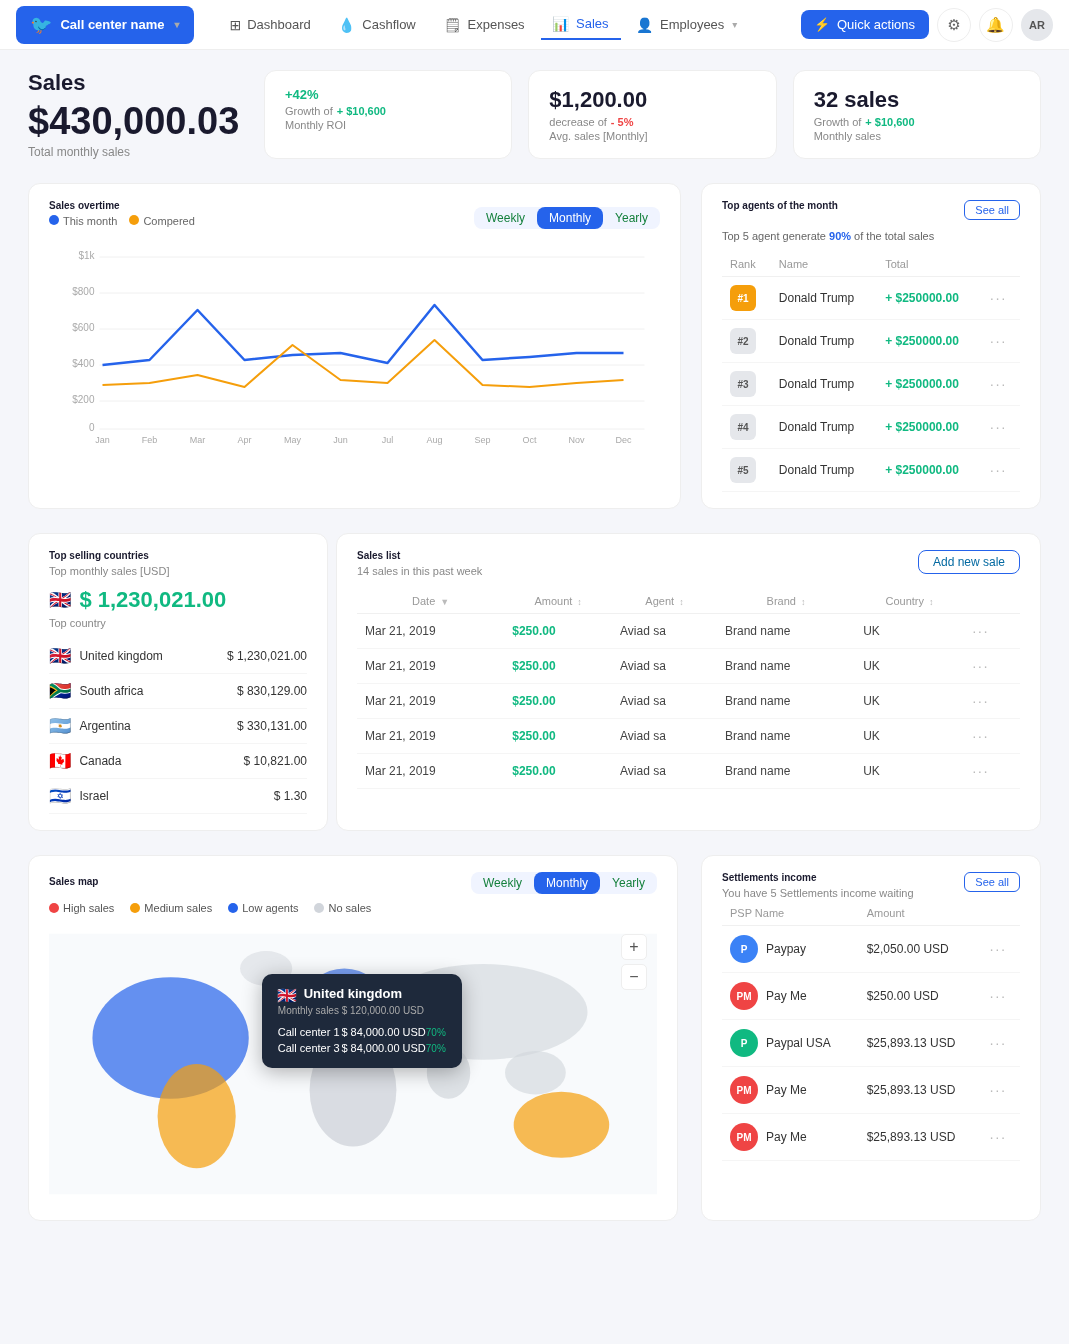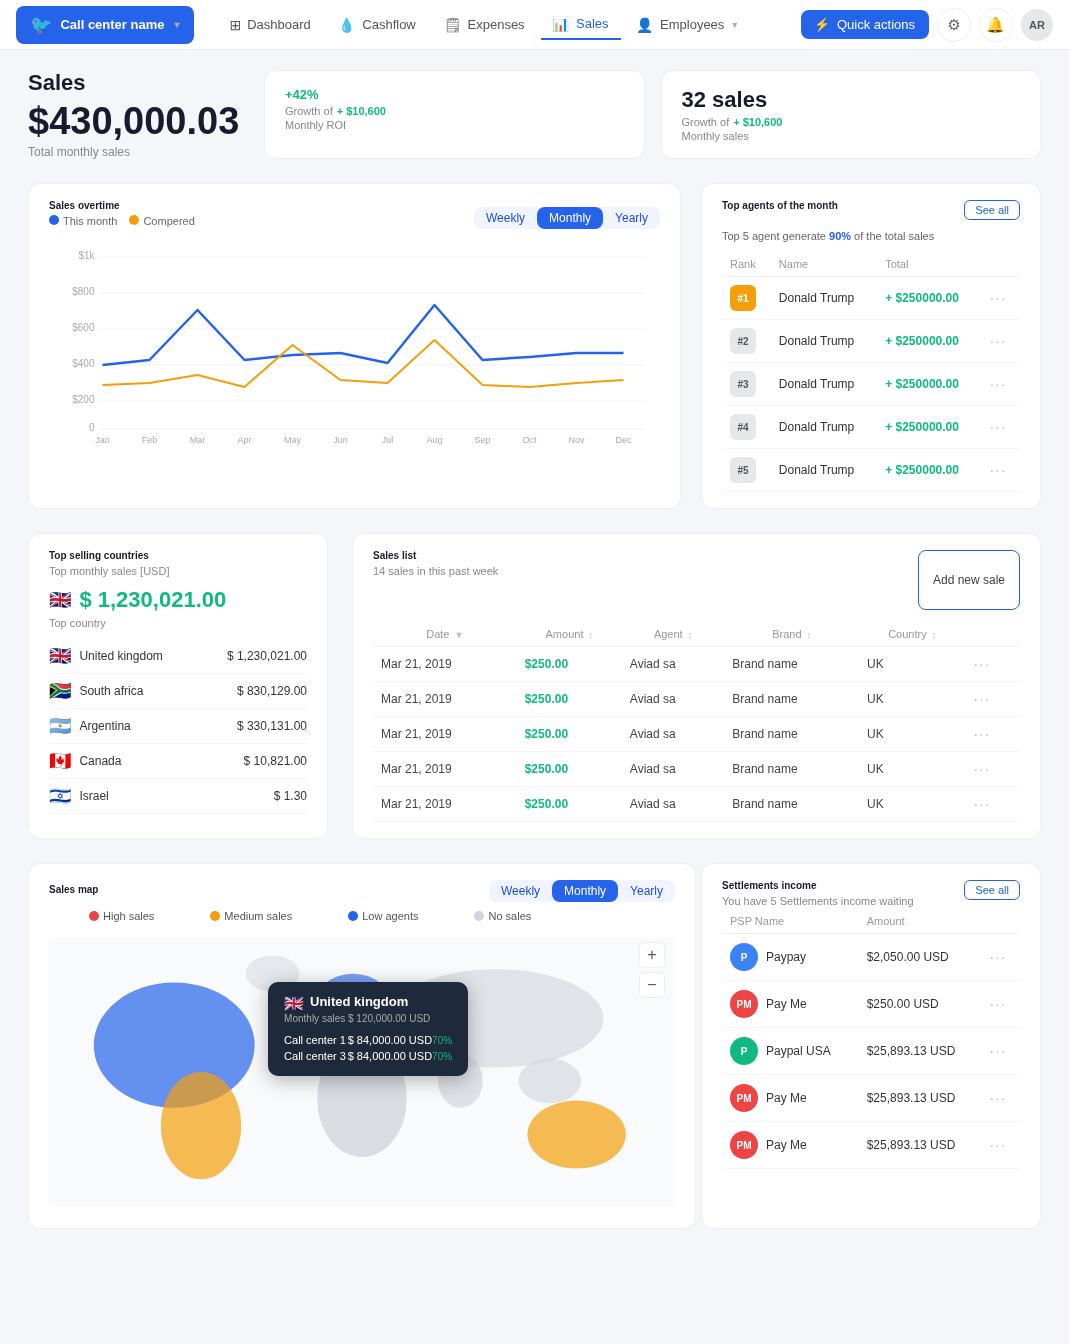--- a/index.html
+++ b/index.html
@@ -64,21 +64,21 @@
     .agents-section { flex: 0 0 340px; background: #fff; border-radius: 12px; border: 1px solid #eee; padding: 16px 20px; }
 
     .section-title { font-size: 10px; font-weight: 700; color: #1a1a2e; margin-bottom: 4px; }
     .section-subtitle { font-size: 11px; color: #888; }
 
     
     .chart-header { display: flex; align-items: center; justify-content: space-between; margin-bottom: 10px; }
     .toggle-group { display: flex; background: #f0f4ff; border-radius: 8px; overflow: hidden; }
     .toggle-btn {
       padding: 4px 12px; font-size: 12px; border: none; background: transparent;
-      cursor: pointer; color: #1d4ed8; border-radius: 8px;
+      cursor: pointer; color: #15803d; border-radius: 8px;
     }
     .toggle-btn.active { background: #2563eb; color: #fff; }
     .legend { display: flex; gap: 12px; font-size: 11px; color: #666; margin-bottom: 8px; }
     .legend-dot { width: 10px; height: 10px; border-radius: 50%; display: inline-block; margin-right: 4px; }
 
     
     .chart-wrap { position: relative; }
     .chart-wrap svg { width: 100%; height: 200px; }
 
     
@@ -92,51 +92,51 @@
     .rank-badge {
       width: 26px; height: 26px; border-radius: 6px; display: flex; align-items: center; justify-content: center;
       font-size: 10px; font-weight: 700; color: #fff;
     }
     .rank-1 { background: #f59e0b; }
     .rank-other { background: #e5e7eb; color: #555; }
     .amount-green { color: #10b981; font-weight: 600; font-size: 12px; }
     .dots-btn { color: #bbb; cursor: pointer; font-size: 14px; letter-spacing: 1px; }
 
     
-    .bottom-row { display: flex; gap: 24px; margin-bottom: 24px; }
+    .bottom-row { display: flex; gap: 8px; margin-bottom: 24px; }
     .countries-section { flex: 0 0 300px; background: #fff; border-radius: 12px; border: 1px solid #eee; padding: 16px 20px; }
     .sales-list-section { flex: 1; background: #fff; border-radius: 12px; border: 1px solid #eee; padding: 16px 20px; }
 
     
     .top-country-value { font-size: 22px; font-weight: 800; color: #10b981; }
     .top-country-row { display: flex; align-items: center; gap: 8px; margin: 10px 0 4px; }
     .top-country-label { font-size: 11px; color: #888; }
     .country-list { margin-top: 10px; }
     .country-item { display: flex; align-items: center; gap: 8px; padding: 6px 0; border-bottom: 1px solid #f5f5f5; font-size: 12px; }
     .country-name { flex: 1; color: #333; }
     .country-amount { color: #333; font-size: 12px; }
     .flag { font-size: 18px; }
 
     
     .sales-header { display: flex; align-items: flex-start; justify-content: space-between; margin-bottom: 12px; }
-    .add-sale-btn { background: #fff; border: 1px solid #2563eb; color: #404040; border-radius: 8px; padding: 22px 14px; font-size: 12px; cursor: pointer; }
+    .add-sale-btn { background: #fff; border: 1px solid #2563eb; color: #0369a1; border-radius: 8px; padding: 4px 14px; font-size: 12px; cursor: pointer; }
     .sales-table { width: 100%; border-collapse: collapse; }
     .sales-table th { font-size: 11px; color: #999; font-weight: 500; padding: 6px 8px; text-align: center; border-bottom: 1px solid #f0f0f0; white-space: nowrap; }
     .sort-icon { color: #bbb; font-size: 9px; margin-left: 2px; }
     .sales-table td { padding: 9px 8px; font-size: 12px; border-bottom: 1px solid #f5f5f5; color: #444; }
     .view-all { text-align: center; margin-top: 14px; }
     .view-all a { color: #2563eb; font-size: 12px; font-weight: 600; text-decoration: none; letter-spacing: 0.5px; }
 
     
-    .map-row { display: flex; gap: 5px; margin-bottom: 24px; }
+    .map-row { display: flex; gap: 23px; margin-bottom: 24px; }
     .map-section { flex: 1; background: #fff; border-radius: 12px; border: 1px solid #eee; padding: 16px 20px; }
     .settlements-section { flex: 0 0 340px; background: #fff; border-radius: 12px; border: 1px solid #eee; padding: 16px 20px; }
 
     .map-legend { display: flex; gap: 16px; font-size: 11px; color: #555; margin: 8px 0; flex-wrap: wrap; }
-    .legend-item { display: flex; align-items: center; gap: 4px; margin-left: 40px; }
+    .legend-item { display: flex; align-items: center; gap: 4px; }
     .legend-circle { width: 10px; height: 10px; border-radius: 50%; }
 
     
     .world-map-wrap { position: relative; margin-top: 10px; height: 280px; overflow: hidden; }
     .world-map-wrap svg { width: 100%; height: 280px; }
 
     
     .map-tooltip {
       position: absolute; top: 50px; left: 35%; background: #1e293b; color: #fff;
       border-radius: 10px; padding: 12px 16px; font-size: 11px; width: 200px; z-index: 10;
@@ -216,20 +216,28 @@
       <div class="big-number">$430,000.03</div>
       <div class="subtitle">Total monthly sales</div>
     </div>
     <div class="stat-card">
       <div class="stat-growth positive">+42%</div>
       <div class="stat-growth-row">
         <span>Growth of</span>
         <span style="color:#10b981;font-weight:600;">+ $10,600</span>
       </div>
       <div class="stat-label">Monthly ROI</div>
+    </div>
+    <div class="stat-card">
+      <div class="stat-value">$1,200.00</div>
+      <div class="stat-growth-row">
+        <span>decrease of</span>
+        <span style="color:#ef4444;font-weight:600;">- 5%</span>
+      </div>
+      <div class="stat-label">Avg. sales [Monthly]</div>
     </div>
     <div class="stat-card">
       <div class="stat-value">32 sales</div>
       <div class="stat-growth-row">
         <span>Growth of</span>
         <span style="color:#10b981;font-weight:600;">+ $10,600</span>
       </div>
       <div class="stat-label">Monthly sales</div>
     </div>
   </div>

